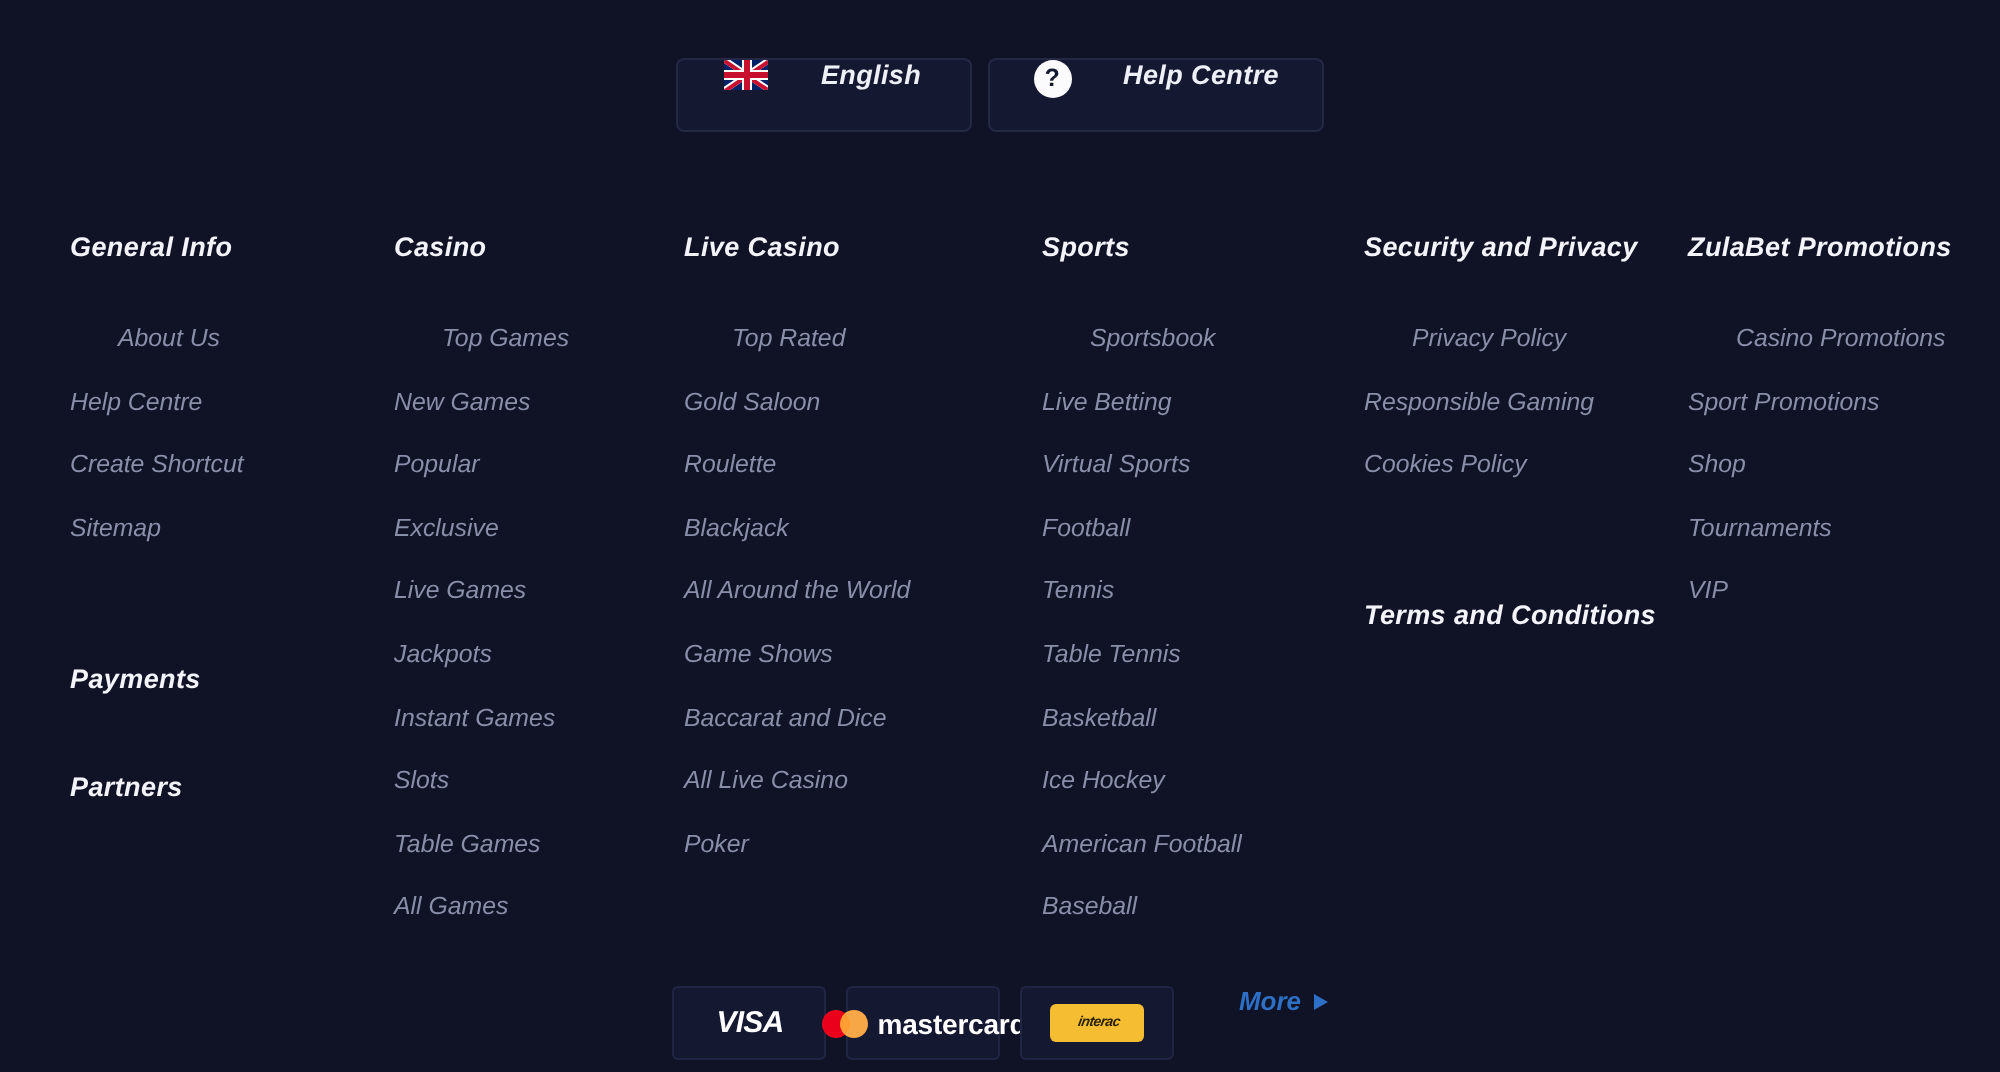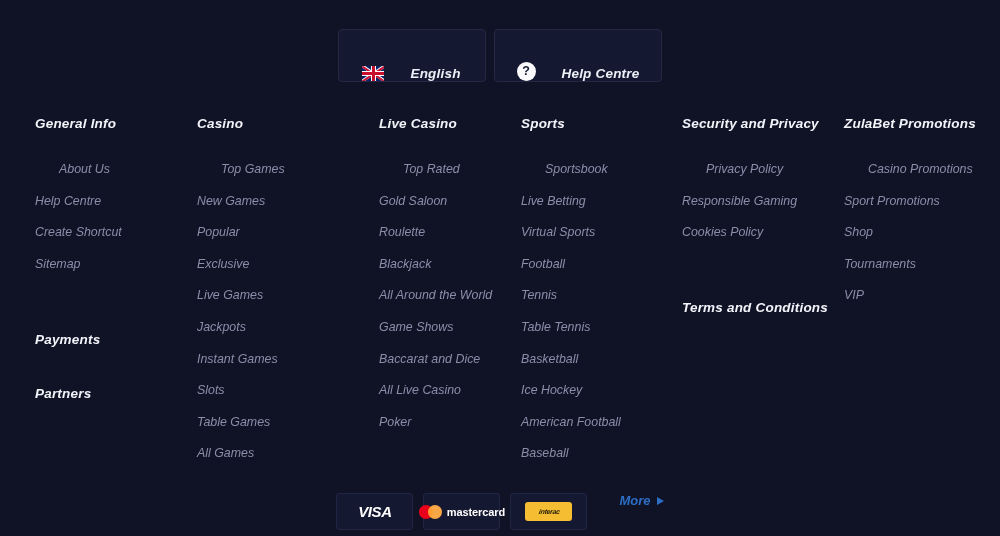--- a/index.html
+++ b/index.html
@@ -10,25 +10,25 @@
     overflow:hidden;
   }
   .footer-root { position:relative; width:1000px; height:536px; }
 
   
   .top-bar {
     position:absolute; top:29px; left:0; width:1000px;
     display:flex; justify-content:center; align-items:center; gap:8px;
   }
   .pill {
-    height:53px; min-width:148px;
+    height:37px; min-width:148px;
     background:#151831;
     border:1px solid #242845;
     border-radius:4px;
-    display:flex; align-items:flex-end; justify-content:center; gap:26px;
+    display:flex; align-items:flex-start; justify-content:center; gap:26px;
     padding:0 22px;
     cursor:pointer;
   }
   .pill-label {
     color:#eef0f7; font-size:13.5px; font-weight:bold;
     font-style:italic; letter-spacing:.2px; white-space:nowrap;
   }
 
   
   .flag {
@@ -51,21 +51,21 @@
     background:#fbfbfd; color:#14182e;
     font-size:12.5px; font-weight:bold; font-style:normal;
     display:flex; align-items:center; justify-content:center;
     flex:0 0 auto; line-height:1;
   }
 
   
   .columns { position:absolute; top:116px; left:0; width:1000px; height:350px; }
   .col { position:absolute; top:0; width:160px; }
   .col-0 { left:35px; }  .col-1 { left:197px; }
-  .col-2 { left:379px; } .col-3 { left:521px; }
+  .col-2 { left:342px; } .col-3 { left:521px; }
   .col-4 { left:682px; } .col-5 { left:844px; }
 
   .col-head {
     color:#f3f4f9; font-size:13.5px; font-weight:bold; font-style:italic;
     letter-spacing:.2px; white-space:nowrap; line-height:16px;
   }
   .col-links { margin-top:0; }
   .flink {
     display:block; color:#8a8fa9; font-size:12.4px; font-style:italic;
     line-height:16px; white-space:nowrap; text-decoration:none;
@@ -97,21 +97,21 @@
   }
   .visa-txt {
     color:#fff; font-size:15px; font-weight:bold; font-style:italic;
     letter-spacing:-.4px;
   }
   .mc { display:flex; align-items:center; gap:5px; }
   .mc-circles { position:relative; width:23px; height:14px; flex:0 0 auto; }
   .mc-circles span { position:absolute; top:0; width:14px; height:14px; border-radius:50%; }
   .mc-red { left:0; background:#EB001B; }
   .mc-yel { left:9px; background:#F79E1B; mix-blend-mode:screen; }
-  .mc-txt { color:#fff; font-size:11px; font-weight:bold; letter-spacing:-.1px; }
+  .mc-txt { color:#fff; font-size:14px; font-weight:bold; letter-spacing:-.1px; }
   .gold-chip {
     width:47px; height:19px; border-radius:3px;
     background:#F5BE32; position:relative; overflow:hidden;
     display:flex; align-items:center; justify-content:center;
   }
   .gold-chip .mk {
     color:#2b2208; font-size:7px; font-weight:bold; font-style:italic;
     letter-spacing:-.3px; transform:skewX(-10deg);
   }
   .more-link {

